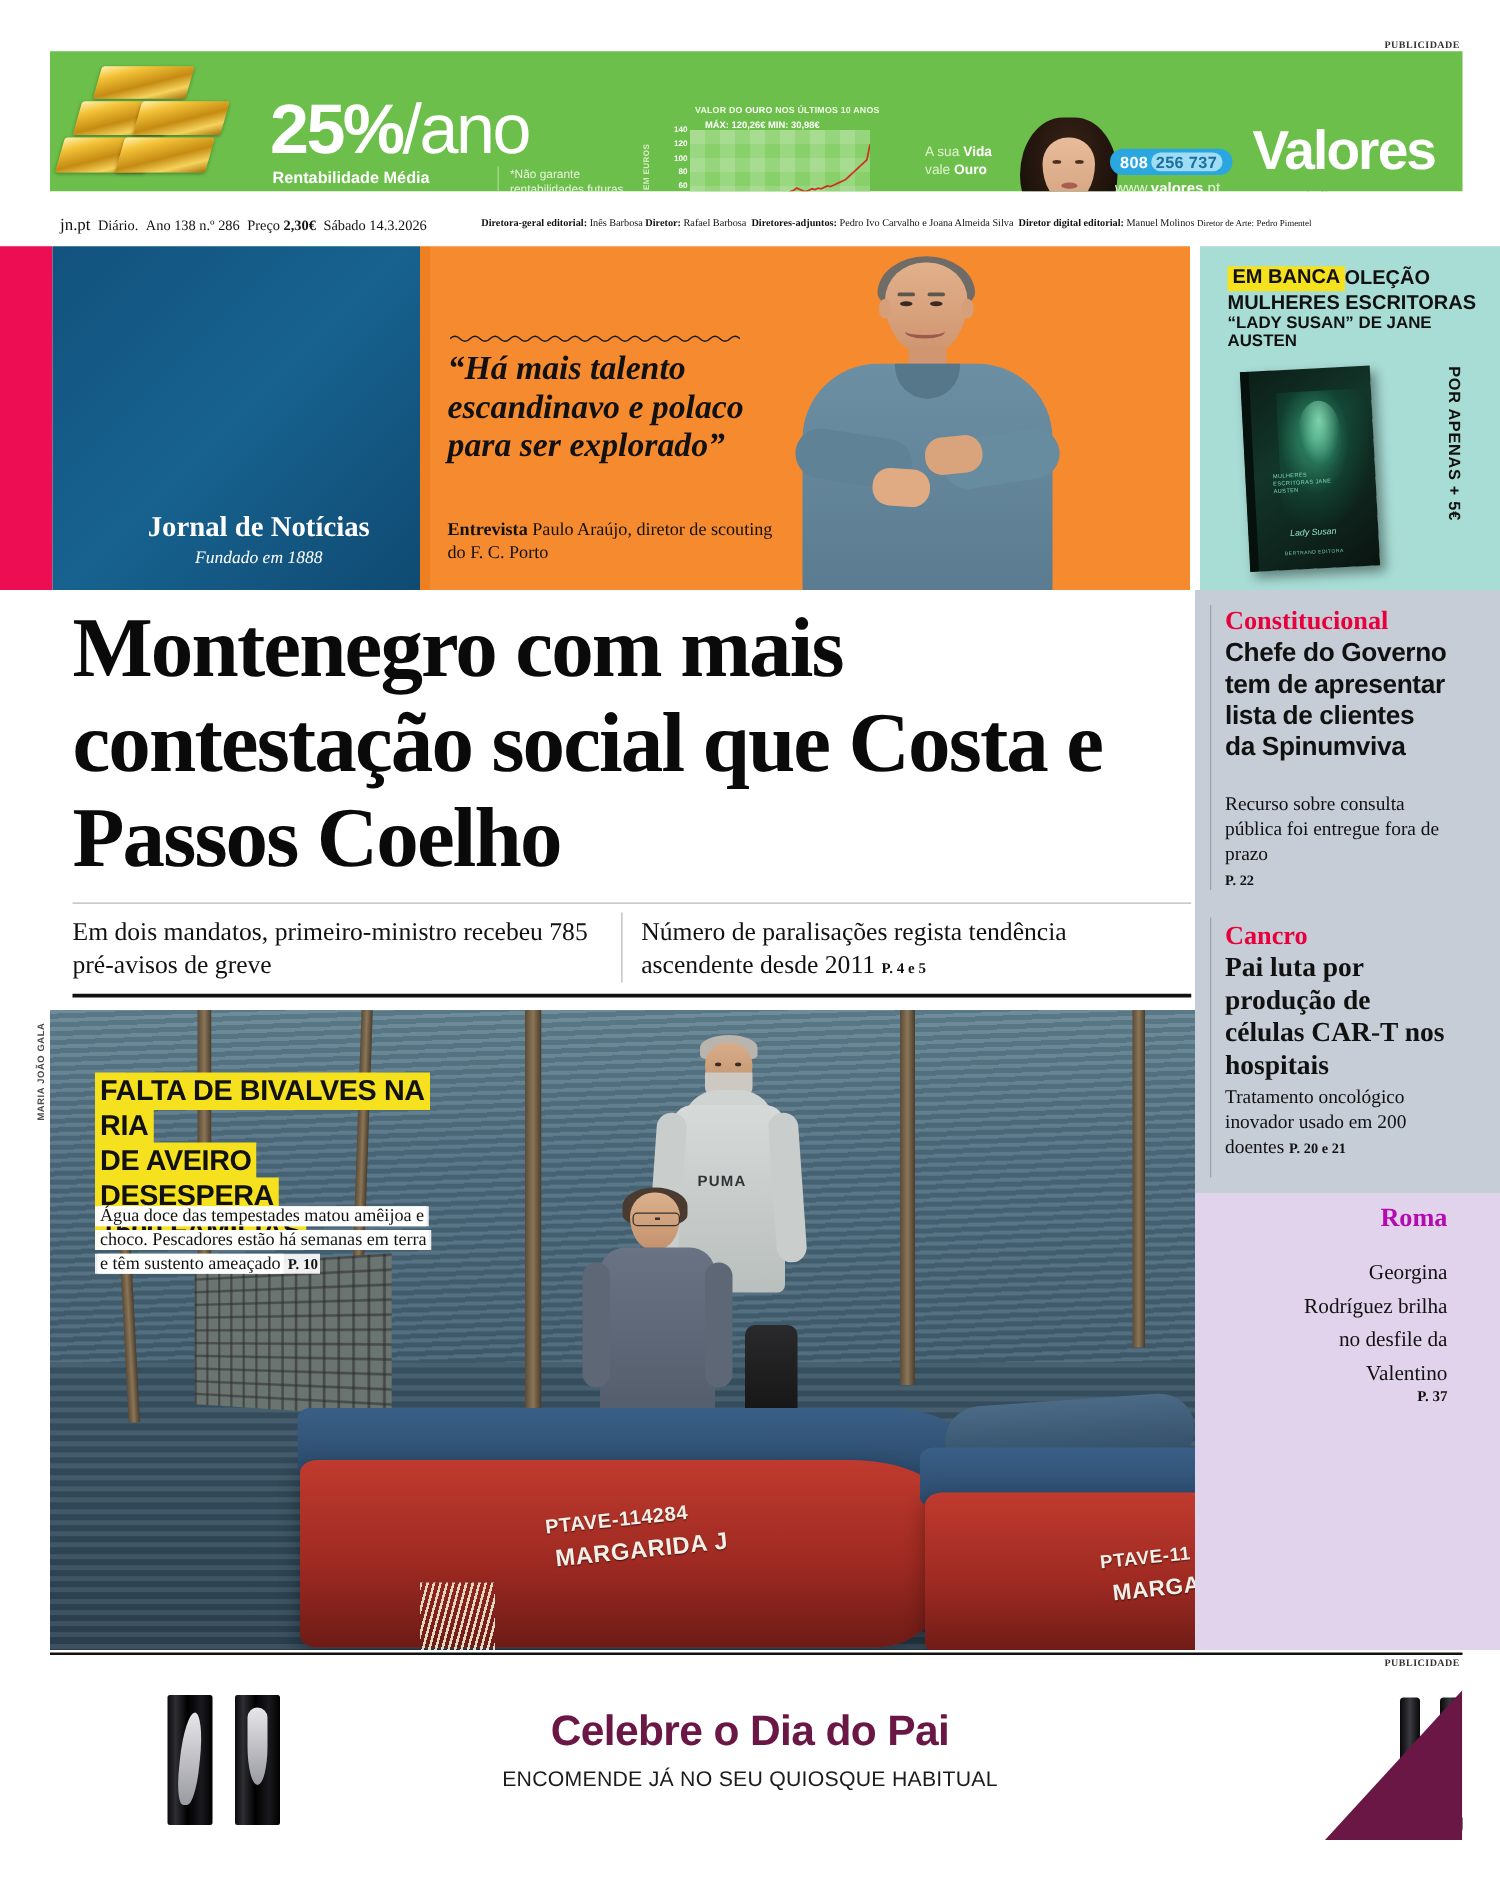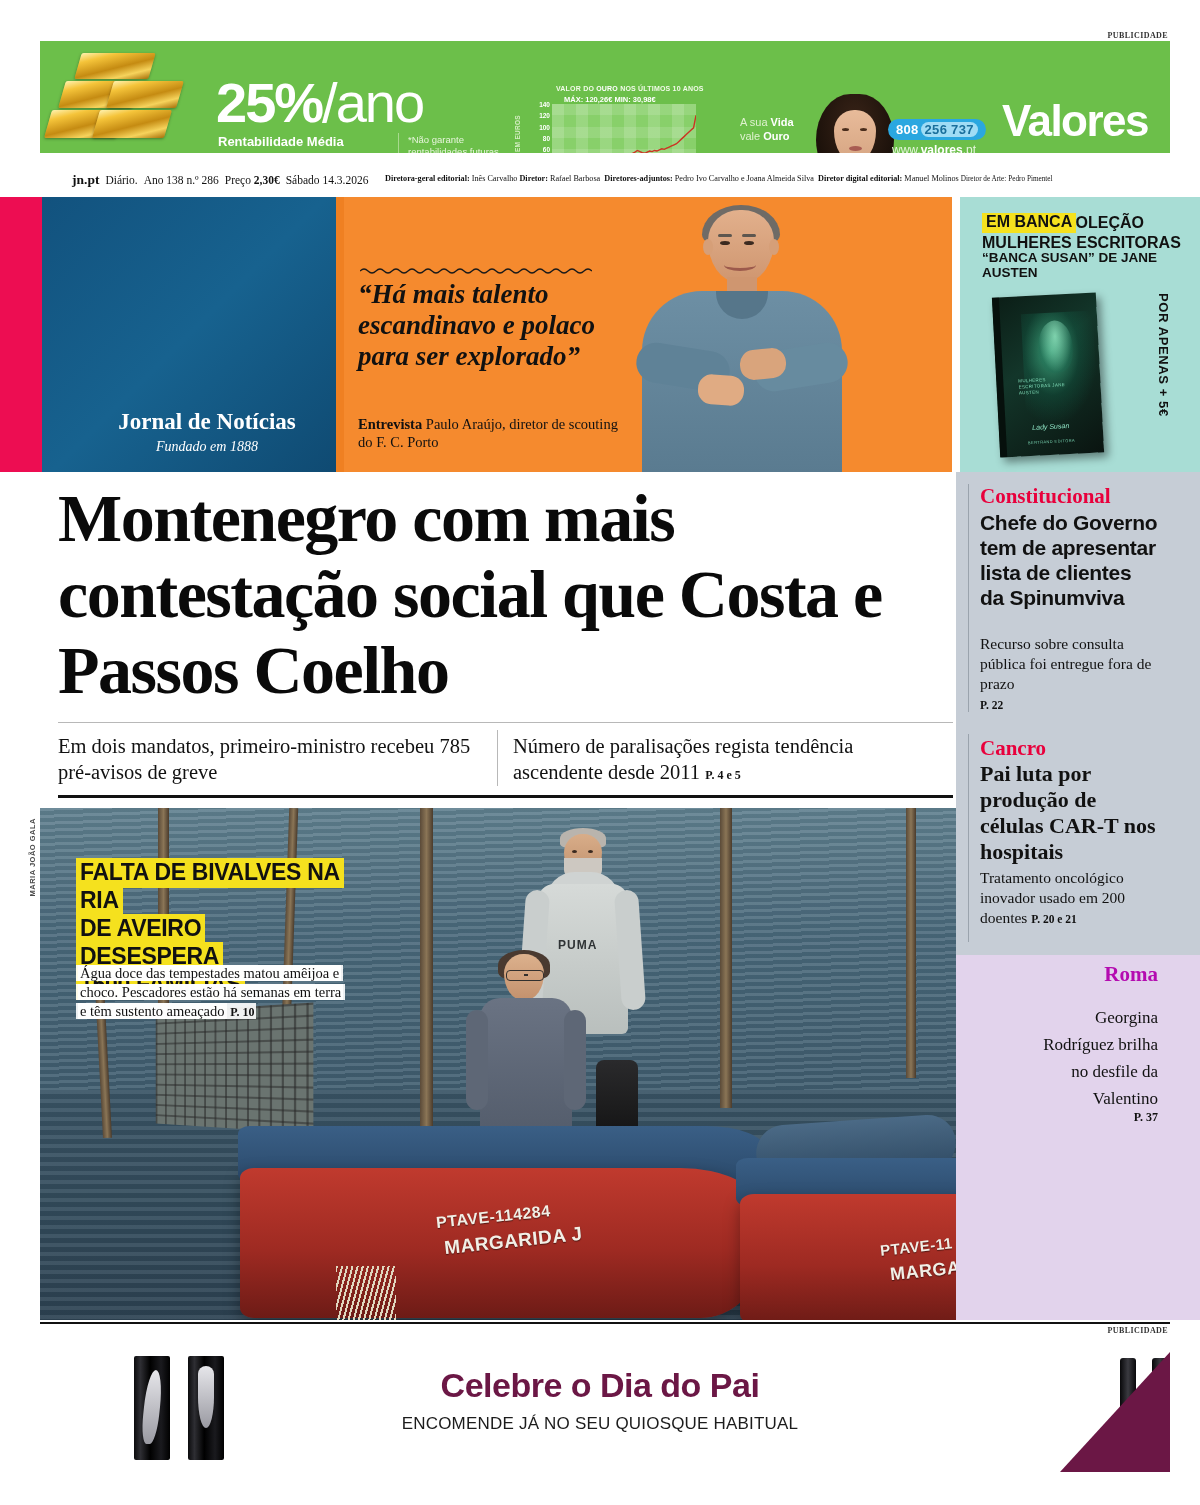--- a/index.html
+++ b/index.html
@@ -141,21 +141,21 @@
     color: #3a2a05; font-size: 15px; letter-spacing: -.2px;
   }
   #ad-brand-sub b { color: #3a2a05; font-weight: bold; }
 
   
   #info-line {
     position: absolute; left: 48px; top: 172px; width: 1110px; height: 16px;
     font-family: "Liberation Serif", serif; font-size: 11.5px; color: #111;
     white-space: nowrap;
   }
-  #info-line .jnpt { font-weight: bold; font-size: 13.5px; margin-left: 24px; }
+  #info-line .jnpt { font-weight: normal; font-size: 13.5px; }
   #info-line .sep { display: inline-block; width: 6px; }
   #credits {
     position: absolute; left: 385px; top: 174px; width: 790px;
     font-family: "Liberation Serif", serif; font-size: 8.2px; color: #111;
     white-space: nowrap;
   }
   #credits b { font-weight: bold; }
   #credits .tiny { font-size: 7.2px; }
 
   
@@ -629,21 +629,21 @@
   <div id="ad-url"><span>www.</span><b>valores</b><span>.pt</span></div>
   <div id="ad-brand">Valores</div>
   <div id="ad-brand-sub"><span>especialistas em </span><b>OURO</b></div>
 </div>
 
 <div id="info-line">
   <span class="jnpt">jn.pt</span><span class="sep"></span><span>Diário.</span><span class="sep"></span><span>Ano 138 n.º 286</span><span class="sep"></span><span>Preço</span> <b>2,30€</b><span class="sep"></span><span>Sábado 14.3.2026</span>
 </div>
 
 <div id="credits">
-  <b>Diretora-geral editorial:</b> <span>Inês Carvalho</span>
+  <b>Diretora-geral editorial:</b> <span>Inês Barbosa</span>
   <b>Diretor:</b> <span>Rafael Barbosa</span>&nbsp;
   <b>Diretores-adjuntos:</b> <span>Pedro Ivo Carvalho e Joana Almeida Silva</span>&nbsp;
   <b>Diretor digital editorial:</b> <span>Manuel Molinos</span>
   <span class="tiny">Diretor de Arte:</span> <span class="tiny">Pedro Pimentel</span>
 </div>
 
 <div id="band">
   <div id="band-pink"></div>
 
   <div id="band-logo">
@@ -679,21 +679,21 @@
     <div id="quote">“Há mais talento escandinavo e polaco para ser explorado”</div>
     <div id="interview"><b>Entrevista</b><span> Paulo Araújo, diretor de scouting do F. C. Porto</span></div>
 
   </div>
 
   <div id="band-banca">
     <div id="banca-h1">
       <span>COLEÇÃO MULHERES ESCRITORAS</span>
     </div>
     <div id="banca-tag">EM BANCA</div>
-    <div id="banca-h2">“BANCA SUSAN” DE JANE AUSTEN</div>
+    <div id="banca-h2">“LADY SUSAN” DE JANE AUSTEN</div>
     <div class="book">
       <div class="spine"></div>
         <div class="glow"></div>
         <div class="fig"></div>
       <div class="t1">MULHERES ESCRITORAS JANE AUSTEN</div>
       <div class="t2">Lady Susan</div>
       <div class="t3">BERTRAND EDITORA</div>
     </div>
     <div id="banca-price">POR APENAS + 5€</div>
   </div>

